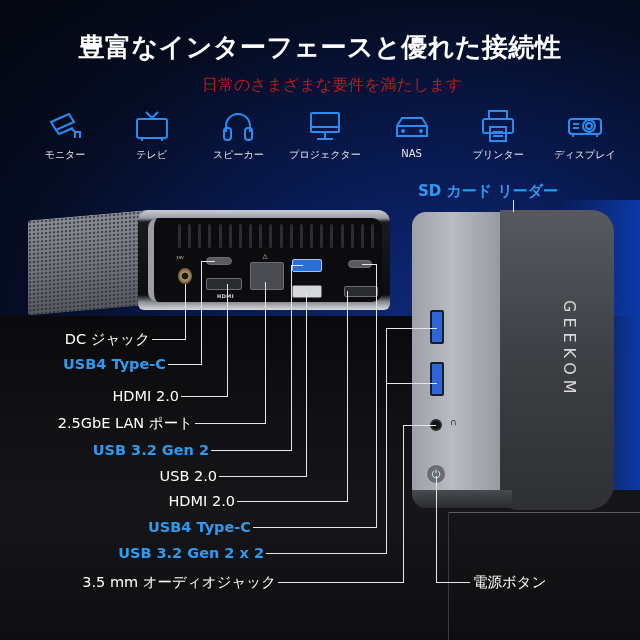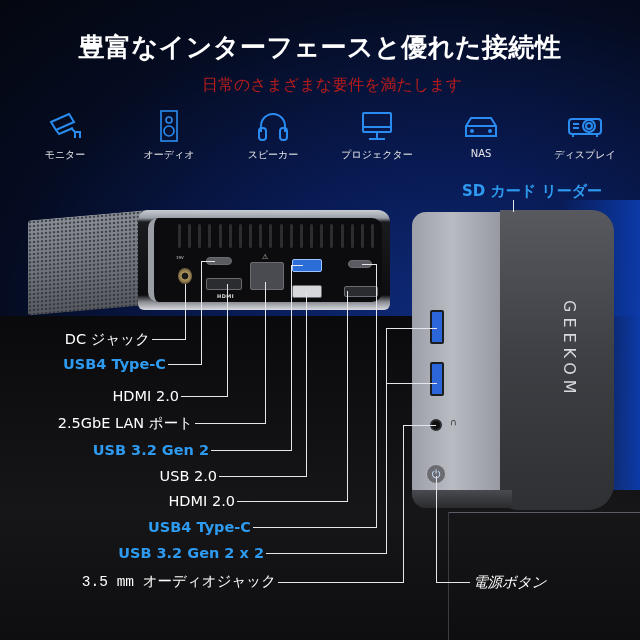--- a/index.html
+++ b/index.html
@@ -58,21 +58,21 @@
     border-radius: 0 22px 26px 18px; }
   .tower-bottom { left:412px; top:490px; width:100px; height:18px; background:linear-gradient(180deg,#4a4b50,#2a2b2e); border-radius:0 0 0 14px; }
   .brand { left:560px; top:300px; font-size:16px; letter-spacing:5px; color:#d7d9de; writing-mode: vertical-rl; font-family:"DejaVu Sans", sans-serif; }
   .usb-a { width:14px; height:34px; background:#2c66d8; border:2px solid #1c1d21; border-radius:2px; }
   .audio-jack { width:12px; height:12px; border-radius:50%; background:#111; border:2px solid #2b2c30; }
   .power-btn { width:20px; height:20px; border-radius:50%; background:#6a6c72; border:1px solid #b6b8bd; display:flex; align-items:center; justify-content:center; color:#cfe3ff; font-size:11px; }
 
   
   .lbl { position:absolute; font-size:14.5px; color:#fff; text-align:right; white-space:nowrap; line-height:18px; }
   .lbl.blue { color:#2e9bf0; font-weight:bold; }
-  .sd-label { left:418px; top:182px; font-size:15px; font-weight:bold; color:#2e9bf0;margin-left:44px; }
+  .sd-label { left:418px; top:182px; font-size:15px; font-weight:bold; color:#2e9bf0; }
 
   
   .ln { position:absolute; background:#e4e6ea; }
   .h { height:1px; }
   .v { width:1px; }
 </style>
 </head>
 <body>
 
 <div class="abs bg-top"></div>
@@ -87,26 +87,26 @@
 <div class="abs devices">
   <div class="dev">
     <svg viewBox="0 0 36 32" fill="none" stroke="#2a8cf0" stroke-width="2">
       <path d="M4 12 L22 4 L27 12 L9 20 Z"></path>
         <path d="M9 20 L12 24 L26 18"></path>
         <path d="M24 18 L28 22 L28 28 M28 22 L33 22 L33 28"></path>
     </svg>
     <span>モニター</span>
   </div>
   <div class="dev">
-    <svg viewBox="0 0 36 32" fill="none" stroke="#2a8cf0" stroke-width="1.6">
-      <rect x="10" y="1" width="16" height="30"></rect>
-        <circle cx="18" cy="10" r="3"></circle>
-        <circle cx="18" cy="21" r="5"></circle>
-    </svg>
-    <span>オーディオ</span>
+    <svg viewBox="0 0 36 32" fill="none" stroke="#2a8cf0" stroke-width="2">
+      <rect x="3" y="9" width="30" height="19" rx="2"></rect>
+        <path d="M12 2 L18 8 L24 2"></path>
+        <path d="M8 28 V31 M28 28 V31"></path>
+    </svg>
+    <span>テレビ</span>
   </div>
   <div class="dev">
     <svg viewBox="0 0 36 32" fill="none" stroke="#2a8cf0" stroke-width="2">
       <path d="M6 22 V16 A12 12 0 0 1 30 16 V22"></path>
         <rect x="4" y="18" width="7" height="12" rx="3"></rect>
         <rect x="25" y="18" width="7" height="12" rx="3"></rect>
     </svg>
     <span>スピーカー</span>
   </div>
   <div class="dev">
@@ -118,20 +118,29 @@
     <span>プロジェクター</span>
   </div>
   <div class="dev">
     <svg viewBox="0 0 36 32" fill="none" stroke="#2a8cf0" stroke-width="2">
       <path d="M8 8 H28 L33 16 V26 H3 V16 Z"></path>
         <path d="M3 16 H33"></path>
         <circle cx="9" cy="21" r="1" fill="#2a8cf0"></circle>
         <circle cx="27" cy="21" r="1" fill="#2a8cf0"></circle>
     </svg>
     <span>NAS</span>
+  </div>
+  <div class="dev">
+    <svg viewBox="0 0 36 32" fill="none" stroke="#2a8cf0" stroke-width="2">
+      <rect x="9" y="1" width="18" height="8"></rect>
+        <rect x="3" y="9" width="30" height="14" rx="2"></rect>
+        <rect x="10" y="17" width="16" height="14"></rect>
+        <path d="M13 22 H23 M13 26 H23"></path>
+    </svg>
+    <span>プリンター</span>
   </div>
   <div class="dev">
     <svg viewBox="0 0 36 32" fill="none" stroke="#2a8cf0" stroke-width="2">
       <rect x="2" y="9" width="32" height="15" rx="3"></rect>
         <circle cx="22" cy="16" r="6"></circle>
         <circle cx="22" cy="16" r="3"></circle>
         <path d="M6 14 H12 M6 18 H12"></path>
         <path d="M6 24 V27 M30 24 V27"></path>
     </svg>
     <span>ディスプレイ</span>
@@ -191,22 +200,22 @@
 
 <div class="lbl" style="right:490px;top:330px;">DC ジャック</div>
 <div class="lbl blue" style="right:474px;top:355px;">USB4 Type-C</div>
 <div class="lbl" style="right:461px;top:387px;">HDMI 2.0</div>
 <div class="lbl" style="right:447px;top:414px;">2.5GbE LAN ポート</div>
 <div class="lbl blue" style="right:431px;top:441px;">USB 3.2 Gen 2</div>
 <div class="lbl" style="right:423px;top:467px;">USB 2.0</div>
 <div class="lbl" style="right:405px;top:492px;">HDMI 2.0</div>
 <div class="lbl blue" style="right:389px;top:518px;">USB4 Type-C</div>
 <div class="lbl blue" style="right:376px;top:544px;">USB 3.2 Gen 2 x 2</div>
-<div class="lbl" style="right:364px;top:573px;font-family:Liberation Mono, monospace;">3.5 mm オーディオジャック</div>
-<div class="lbl" style="left:473px;top:573px;text-align:left;font-style:italic;">電源ボタン</div>
+<div class="lbl" style="right:364px;top:573px;">3.5 mm オーディオジャック</div>
+<div class="lbl" style="left:473px;top:573px;text-align:left;">電源ボタン</div>
 
 <div class="ln v" style="left:185px;top:284px;height:56px;"></div>
 <div class="ln h" style="left:152px;top:339px;width:34px;"></div>
 
 <div class="ln v" style="left:201px;top:261px;height:104px;"></div>
 <div class="ln h" style="left:201px;top:261px;width:14px;"></div>
 <div class="ln h" style="left:168px;top:364px;width:34px;"></div>
 
 <div class="ln v" style="left:227px;top:284px;height:113px;"></div>
 <div class="ln h" style="left:181px;top:396px;width:47px;"></div>

